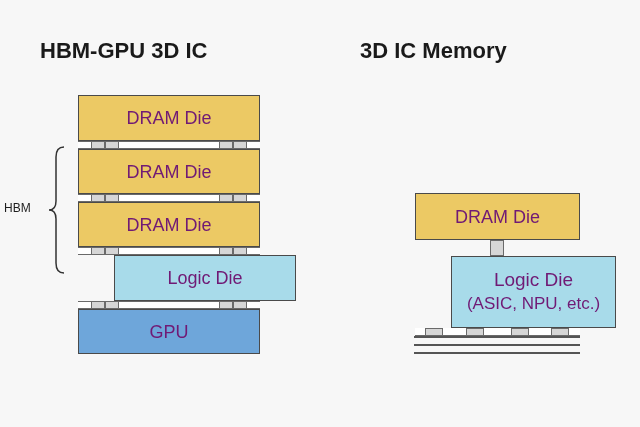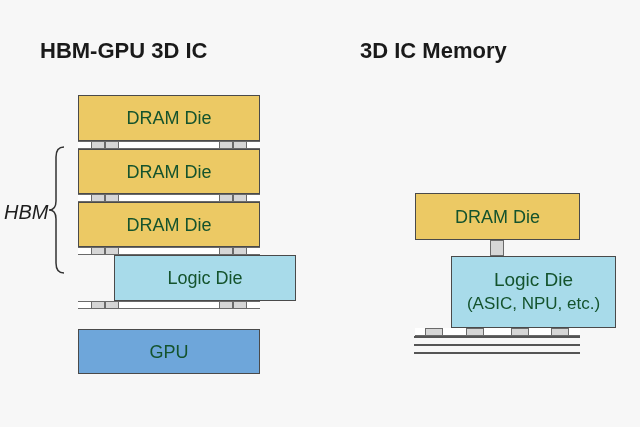--- a/index.html
+++ b/index.html
@@ -1,27 +1,27 @@
 <!DOCTYPE html>
 <html><head>
 <meta charset="utf-8">
 <style>
   html, body { margin:0; padding:0; }
   body { width:640px; height:427px; background:#f7f7f7; position:relative; overflow:hidden;
          font-family:"Liberation Sans", sans-serif; color:#1e1e1e; }
   .title { position:absolute; font-weight:bold; font-size:22px; line-height:26px; color:#1a1a1a; }
   .die { position:absolute; box-sizing:border-box; border:1.5px solid #4a4a4a; display:flex; align-items:center;
-         justify-content:center; flex-direction:column; font-size:18px; color:#14532d; text-align:center; line-height:22px; }
+         justify-content:center; flex-direction:column; font-size:18px; color:#701a75; text-align:center; line-height:22px; }
   .dram { background:#ecc964; }
   .logic { background:#a8dbea;margin-left:36px; }
-  .gpu { background:#6ea6da;margin-top:20px; }
+  .gpu { background:#6ea6da; }
   .bump { position:absolute; box-sizing:border-box; background:#d6d6d6; border:1px solid #6a6a6a; }
   .gapbar { position:absolute; box-sizing:border-box; background:#ffffff; border-top:1px solid #6a6a6a; border-bottom:1px solid #6a6a6a; }
   .line { position:absolute; height:2px; background:#555; }
-  .hbm-label { position:absolute; font-size:20px; color:#1e1e1e;font-style:italic; }
+  .hbm-label { position:absolute; font-size:12px; color:#1e1e1e; }
 </style>
 </head>
 <body>
 
 <div class="title" style="left:40px; top:38px; width:260px;">HBM-GPU 3D IC</div>
 
 <div class="title" style="left:360px; top:38px; width:240px;">
   <div>3D IC Memory</div>
 </div>
 

